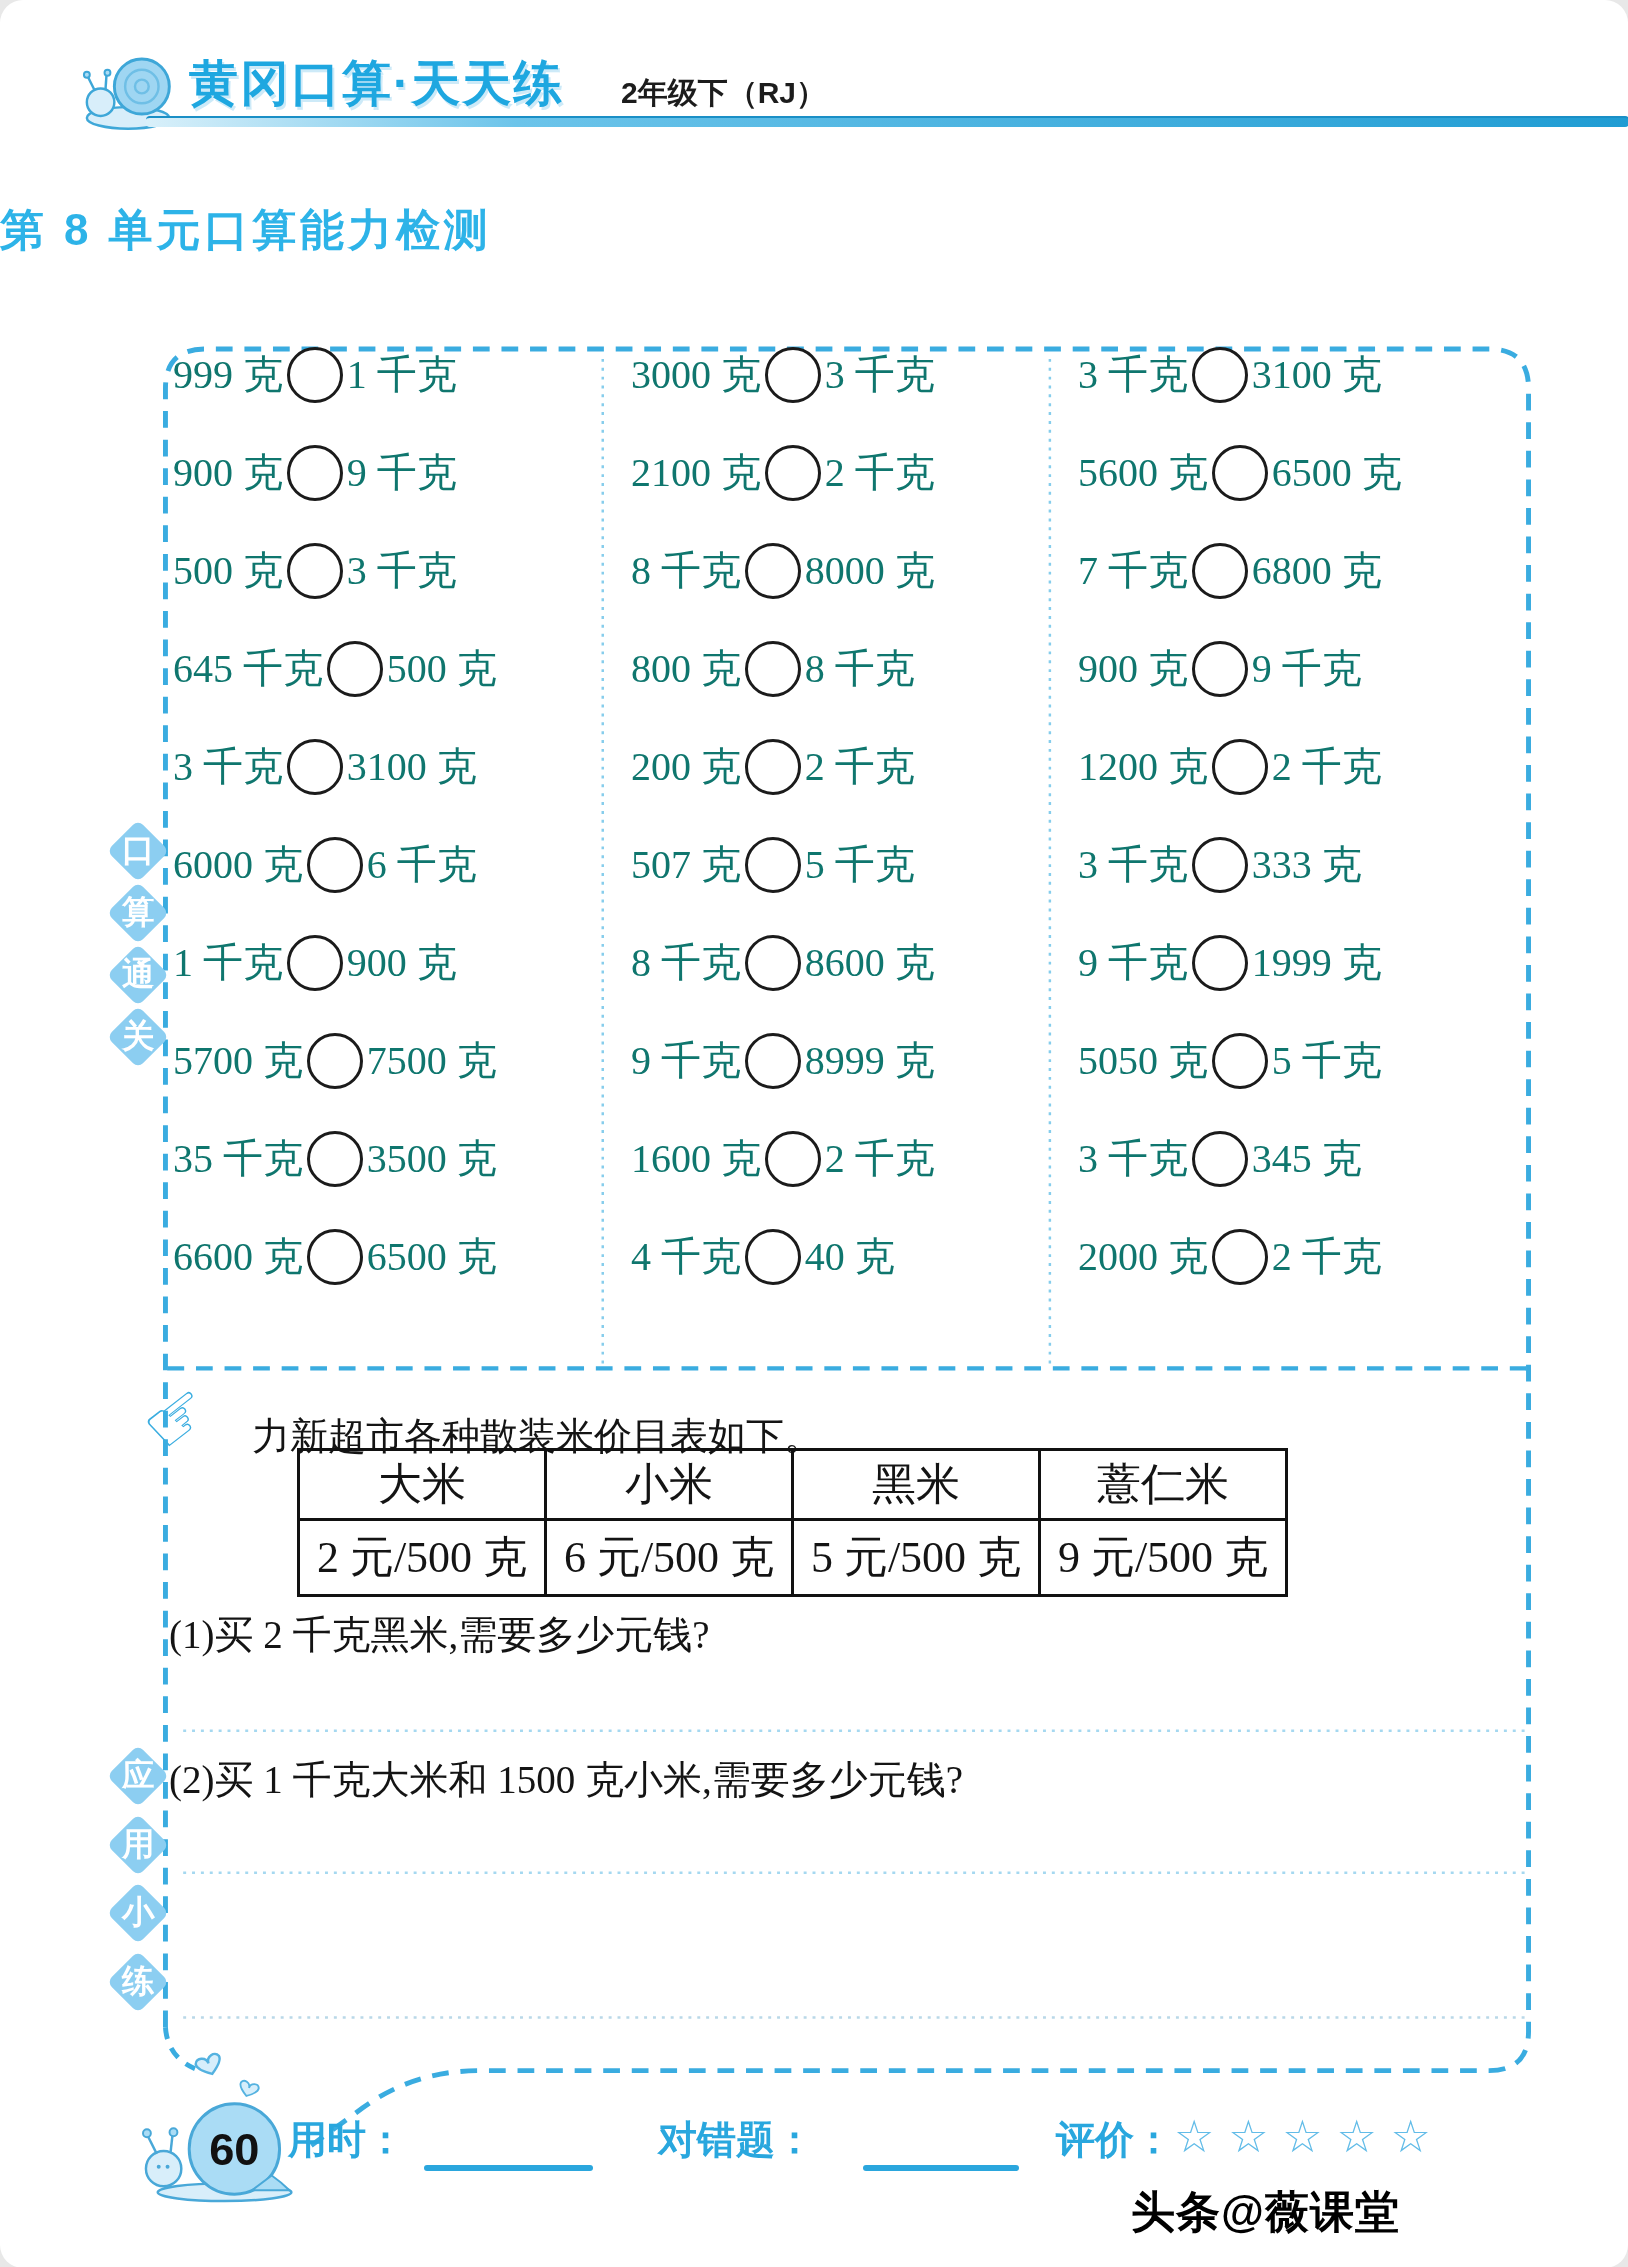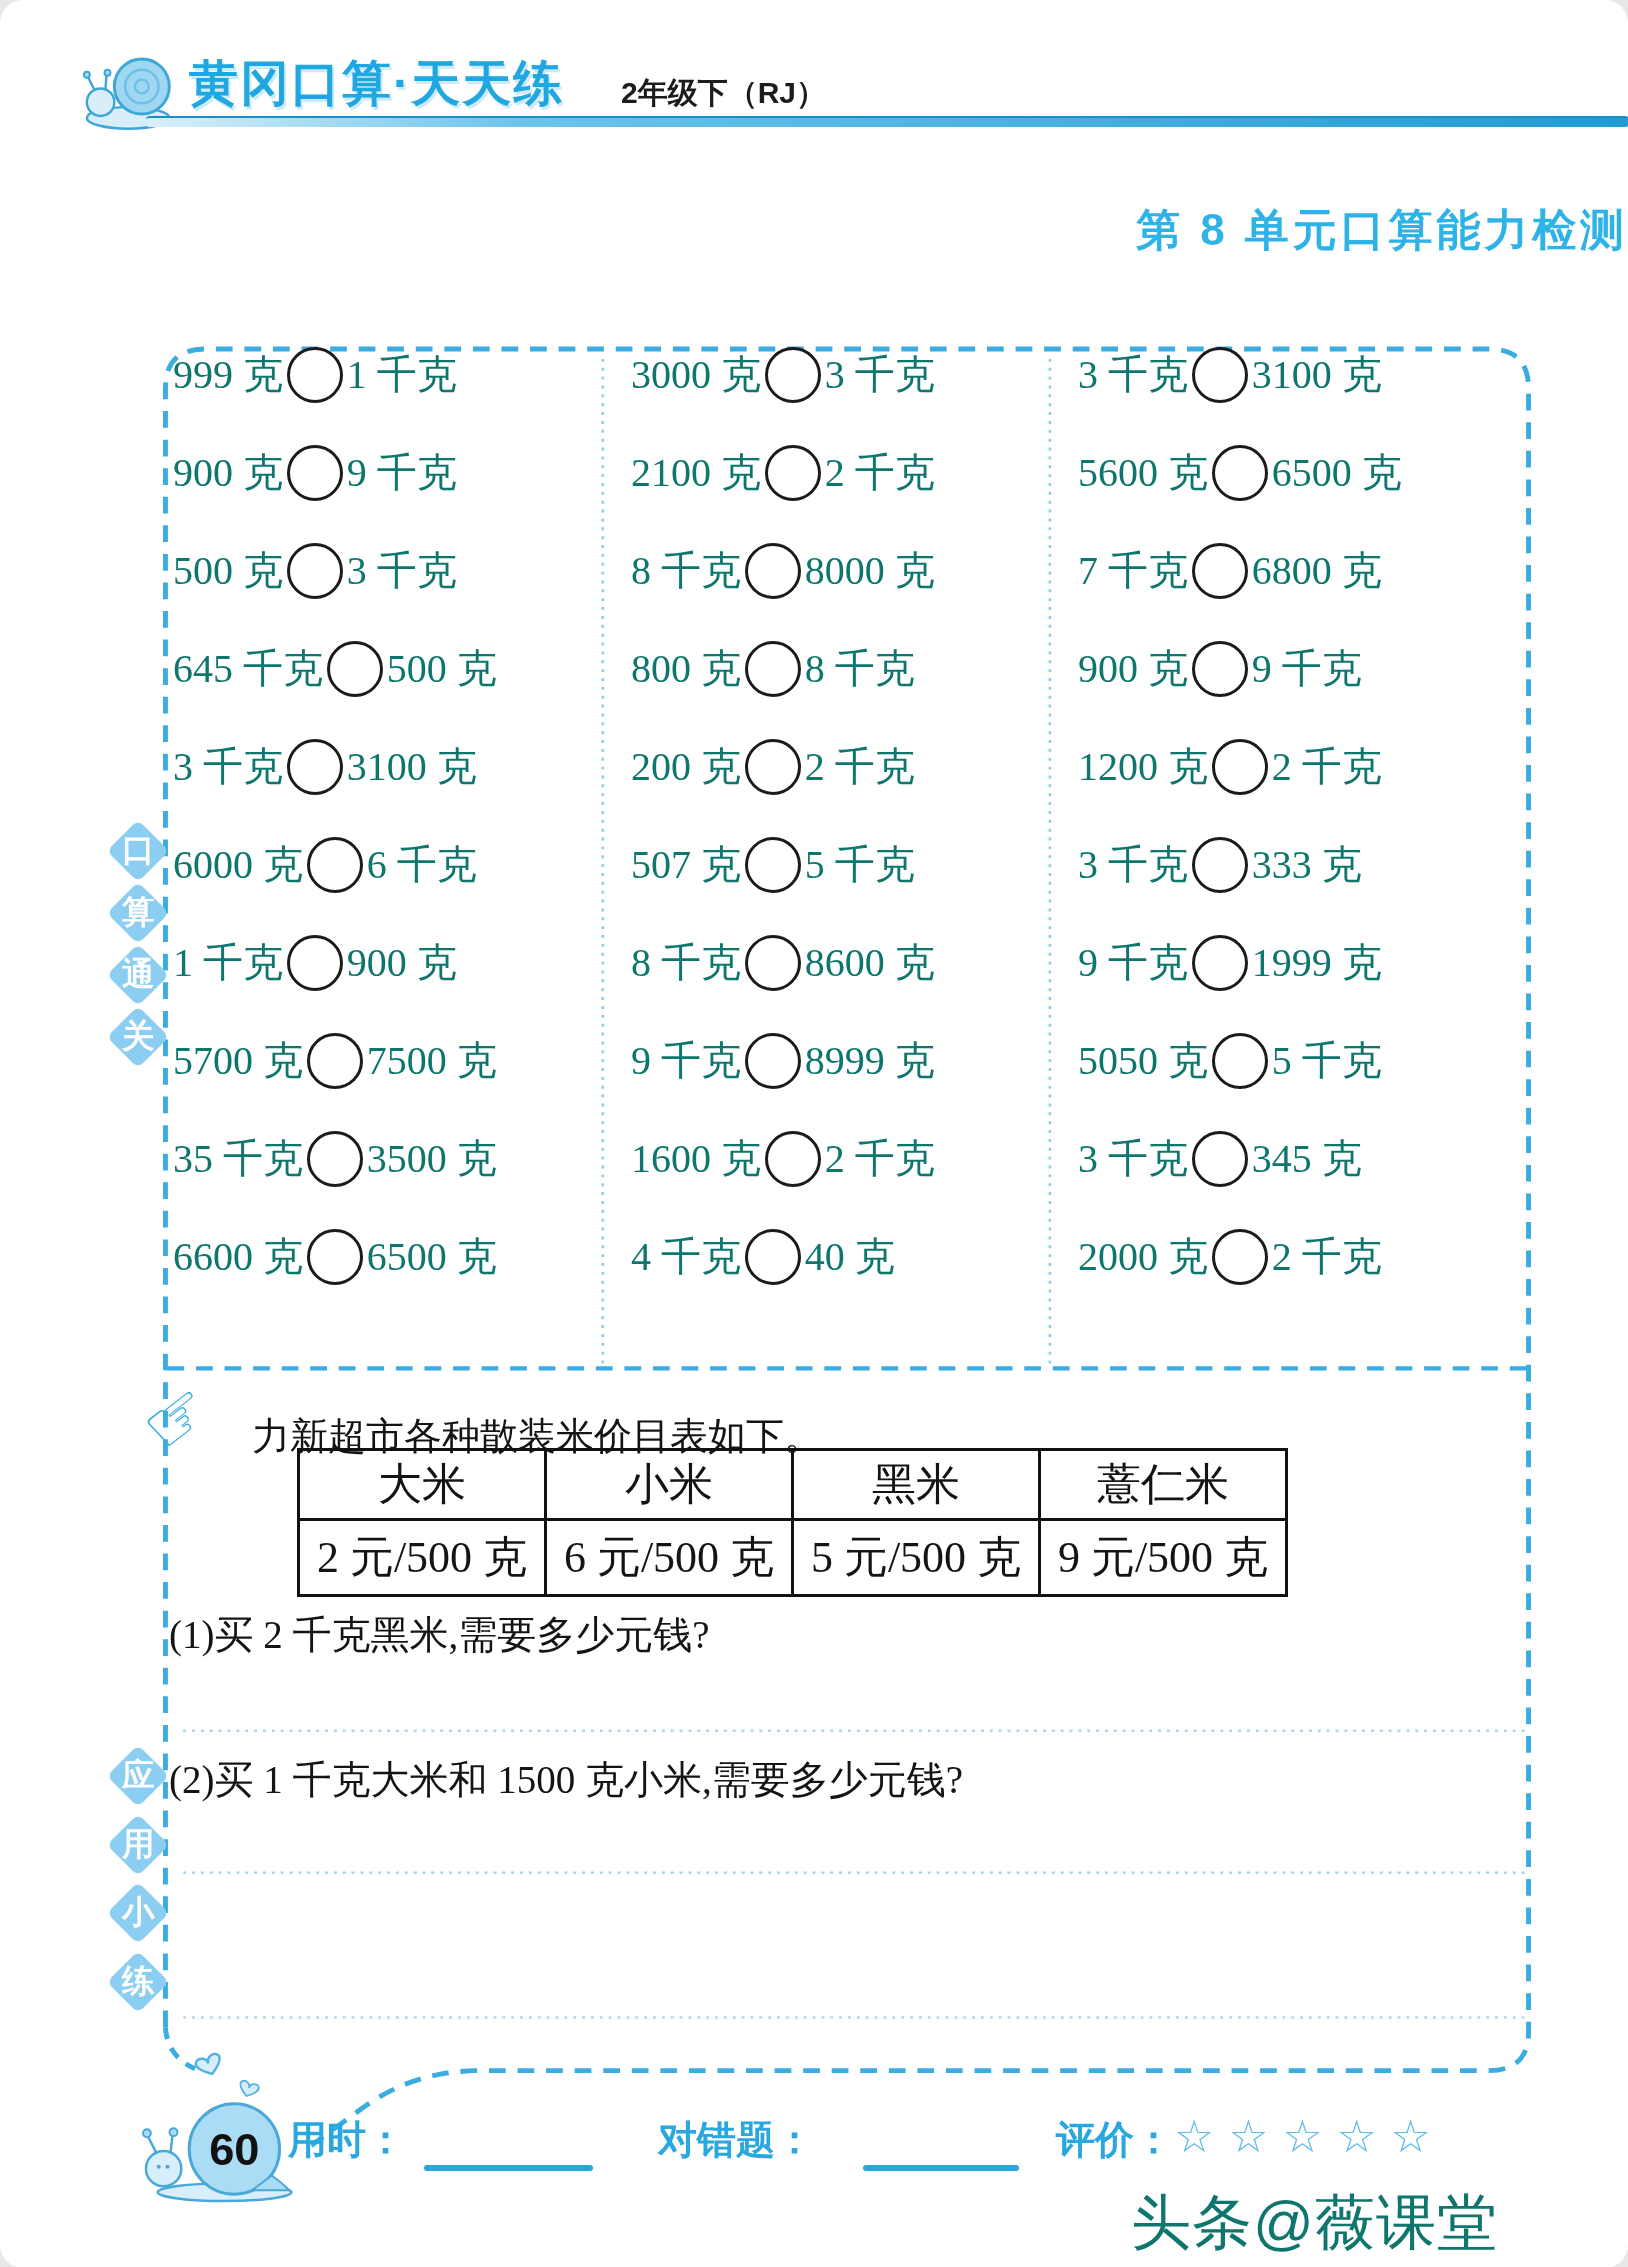--- a/index.html
+++ b/index.html
@@ -7,21 +7,21 @@
         font-family:"Liberation Serif",serif;color:#141414;border-radius:23px;}
   
   .brand{position:absolute;left:189px;top:51px;font-family:"Liberation Sans",sans-serif;
          font-size:49px;font-weight:900;color:#1ea7e0;letter-spacing:2px;
          text-shadow:2px 3px 0 #cdeaf8;white-space:nowrap;}
   .edition{position:absolute;left:621px;top:73px;font-family:"Liberation Sans",sans-serif;
            font-size:30px;font-weight:700;color:#1c1c1c;white-space:nowrap;}
   .header-bar{position:absolute;left:146px;top:116px;width:1483px;height:8.9px;border-radius:3.9px;
               background:linear-gradient(90deg,#d9f0fa 0%,#6cc4ea 25%,#1f9cd3 100%);
               border-top:2px solid #1a8fc6;}
-  .page-title{position:absolute;left:0;top:201px;width:100%;text-align:right;
+  .page-title{position:absolute;left:0;top:201px;width:100%;text-align:left;
               font-family:"Liberation Sans",sans-serif;font-size:44px;font-weight:700;
               color:#2db3e8;letter-spacing:3.9px;}
   
   .cmp-col{position:absolute;top:347px;display:flex;flex-direction:column;}
   #col-0{left:173px;} #col-1{left:631px;} #col-2{left:1078px;}
   .cmp-row{height:98px;display:flex;font-size:40px;white-space:nowrap;color:#0f766e;}
   .cmp-circle{width:56px;height:56px;box-sizing:border-box;border:3.4px solid #1b1b1b;
               border-radius:50%;margin:0 3.9px;flex:0 0 auto;background:#fff;}
   
   .hand-icon{position:absolute;left:144px;top:1375px;font-size:73px;color:#3aade0;
@@ -41,21 +41,21 @@
            transform:rotate(45deg);display:flex;align-items:center;justify-content:center;}
   .diamond .dchar{transform:rotate(-45deg);color:#ffffff;font-family:"Liberation Sans",sans-serif;
            font-size:32.5px;font-weight:700;}
   
   .f-label{position:absolute;top:2113px;font-family:"Liberation Sans",sans-serif;
            font-size:39px;font-weight:700;color:#29a7de;white-space:nowrap;}
   .f-blank{position:absolute;top:2165px;height:5.9px;background:#2aa6dd;border-radius:3px;}
   .stars{position:absolute;left:1174px;top:2110px;font-size:45px;color:#62bce8;
          letter-spacing:13.8px;font-family:"DejaVu Sans",sans-serif;}
   .watermark{position:absolute;left:1131px;top:2183px;font-family:"Liberation Sans",sans-serif;
-         font-size:60px;font-weight:400;color:#0f766e;letter-spacing:1px;}
+         font-size:44px;font-weight:700;color:#000000;letter-spacing:1px;}
   .page-num{font-family:"Liberation Sans",sans-serif;font-weight:700;}
   svg.overlay{position:absolute;left:0;top:0;pointer-events:none;}
 </style>
 </head>
 <body>
 
 <div class="page">
 
   <svg class="overlay" style="left:79px;top:41px;" width="108" height="91" viewBox="0 0 110 92">
     <ellipse cx="50" cy="78" rx="42" ry="11" fill="#d8eefa" stroke="#3ea7d8" stroke-width="2.5"></ellipse>

